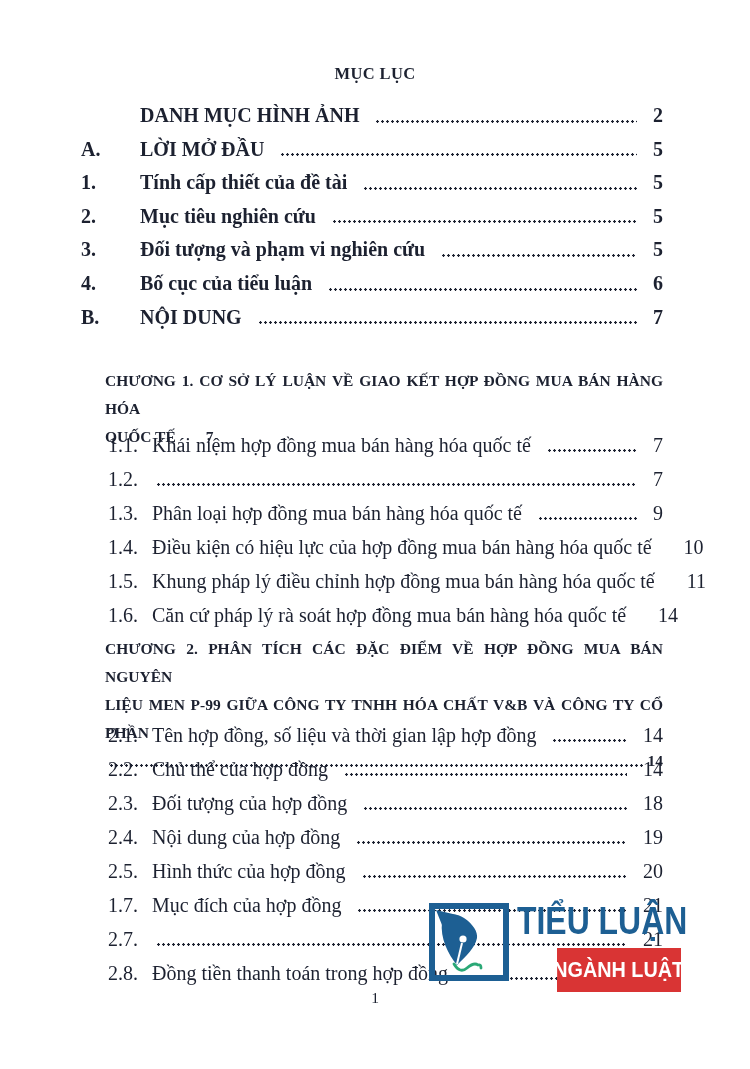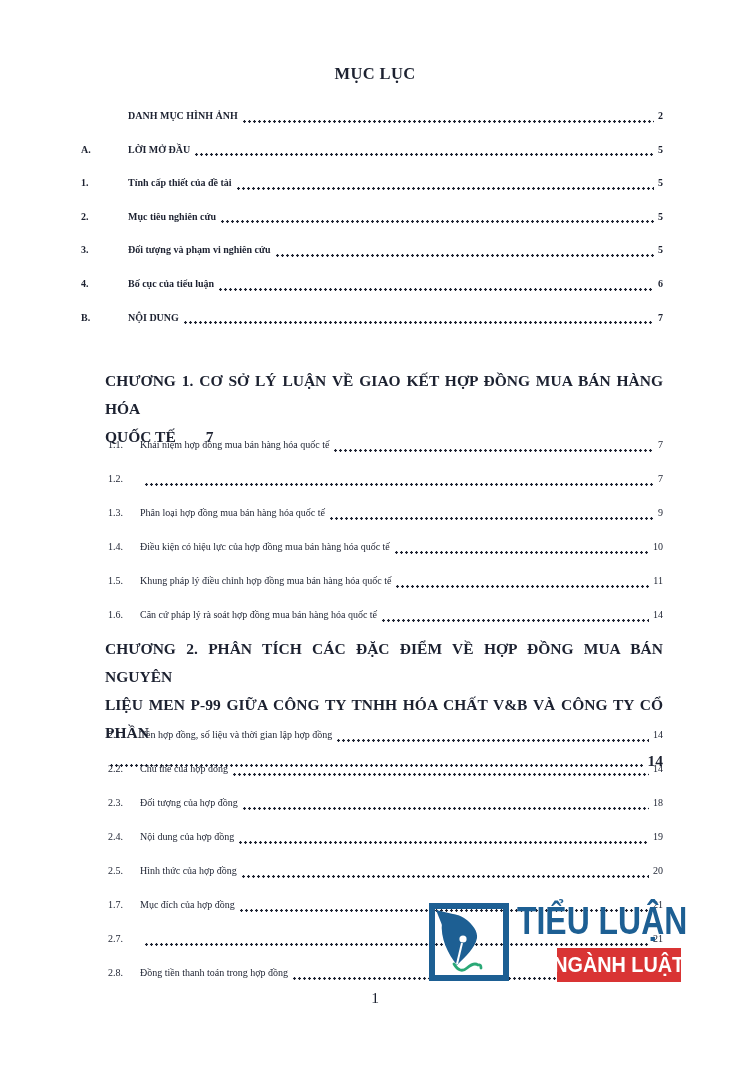--- a/index.html
+++ b/index.html
@@ -23,21 +23,21 @@
     text-align:center;font-weight:bold;font-size:16.5px;letter-spacing:.4px;
   }
   
   .toc-rows{position:absolute;left:81px;width:582px;}
   .toc-rows.top{top:99px;}
   .toc-rows.top .toc-row{height:33.6px;line-height:33.6px;font-weight:bold;}
   .toc-rows.sub{left:108px;width:555px;}
   .toc-rows.sub .toc-row{height:34px;line-height:34px;font-weight:normal;}
   .toc-rows.sub1{top:428px;}
   .toc-rows.sub2{top:718px;}
-  .toc-row{display:flex;align-items:baseline;font-size:10px;white-space:nowrap;}
+  .toc-row{display:flex;align-items:baseline;font-size:20px;white-space:nowrap;gap:12px;}
   .row-label{flex:none;display:inline-block;}
   .toc-rows.top .row-label{width:47px;}
   .toc-rows.sub .row-label{width:32px;}
   .row-label.no-label{width:0;}
   .row-text{flex:none;}
   .leader{
     flex:1;height:3px;align-self:flex-end;margin:0 4px 10px 4px;
     background-image:radial-gradient(circle,var(--ink) 1.15px,transparent 1.45px);
     background-size:5px 3px;background-position:left center;background-repeat:repeat-x;
   }
@@ -61,21 +61,21 @@
   .pen-box svg{display:block;width:100%;height:100%;}
   .brand-text{
     position:absolute;left:501px;top:899px;
     font-family:"Liberation Sans","DejaVu Sans",sans-serif;
     font-weight:700;font-size:38px;line-height:1.18;
     color:var(--logo-blue);
     transform:scaleX(.84);transform-origin:left top;
     white-space:nowrap;letter-spacing:0;
   }
   .brand-badge{
-    position:absolute;left:541px;top:948px;width:124px;height:34px;
+    position:absolute;left:541px;top:948px;width:124px;height:44px;
     background:var(--badge-red);
     display:flex;align-items:center;justify-content:center;
   }
   .brand-badge .badge-text{
     font-family:"Liberation Sans","DejaVu Sans",sans-serif;
     font-weight:700;font-size:22px;color:#ffffff;
     transform:scaleX(.9);white-space:nowrap;
   }
 </style>
 </head>

